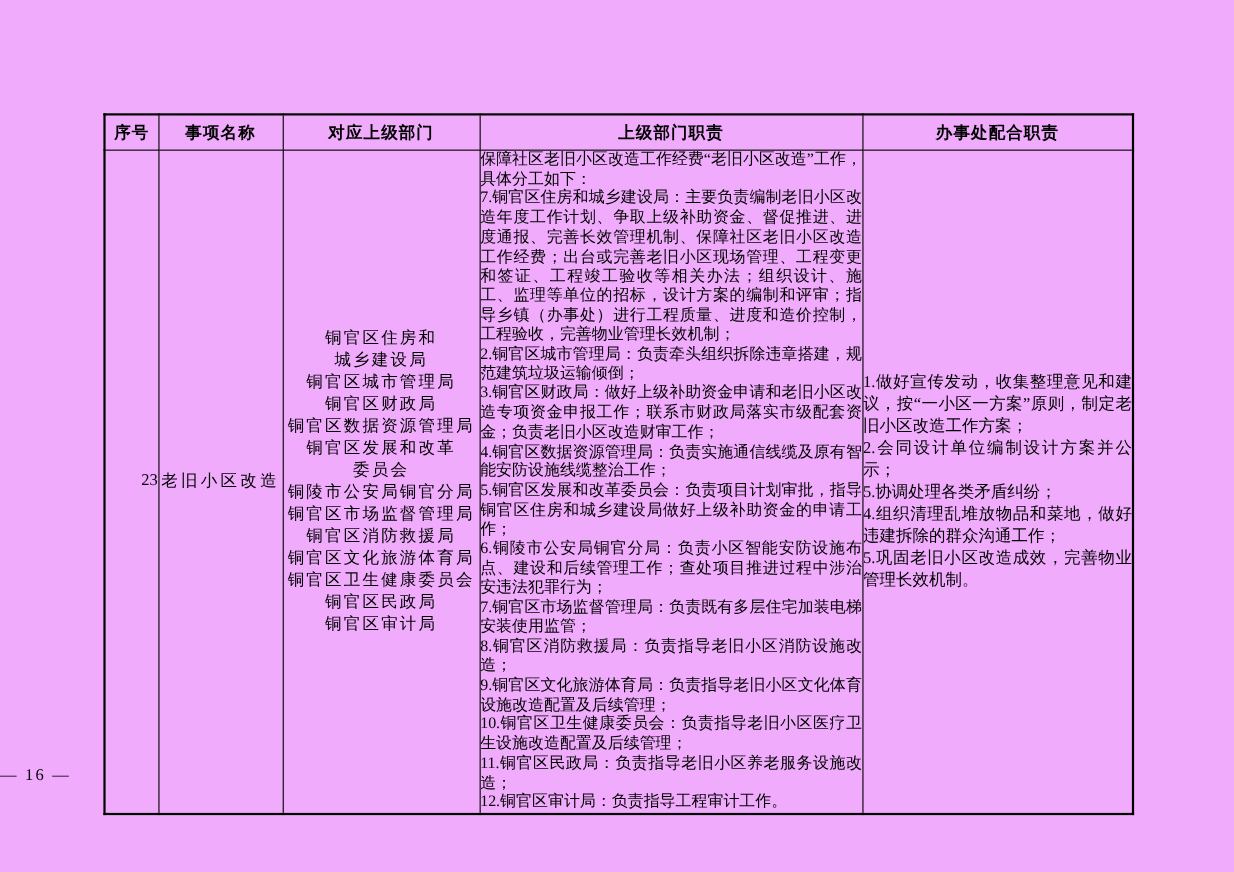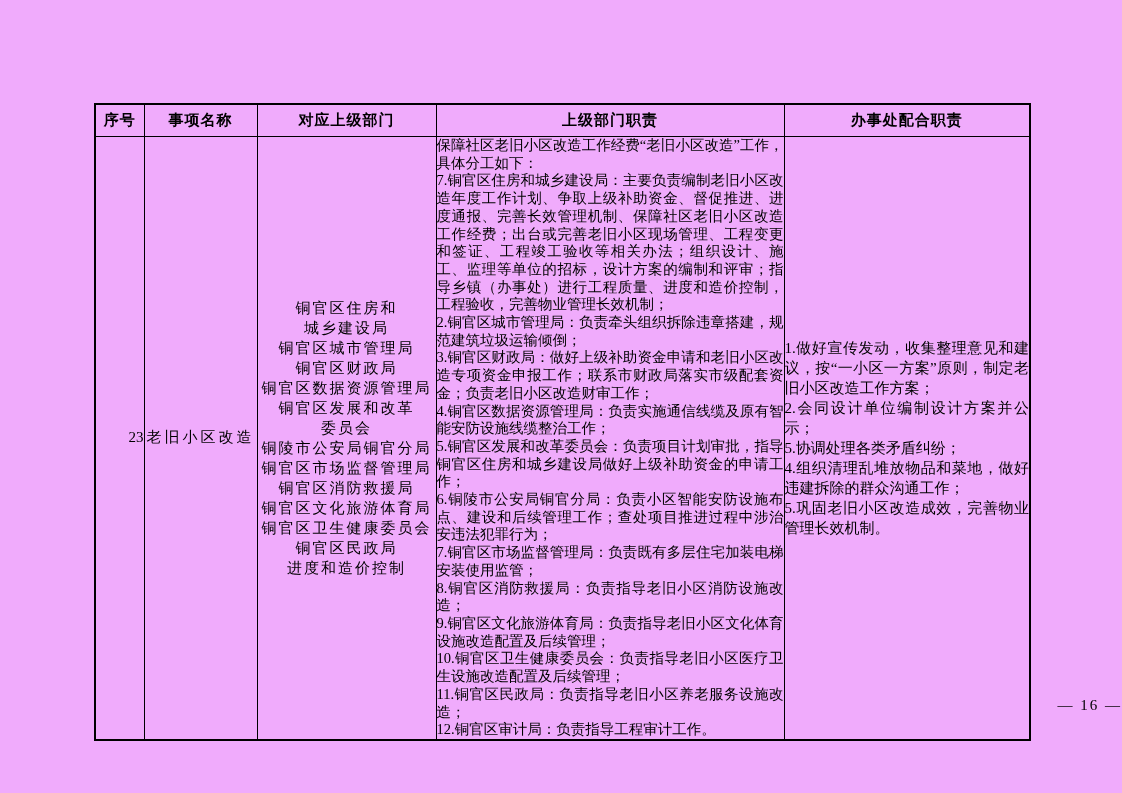--- a/index.html
+++ b/index.html
@@ -83,21 +83,21 @@
     margin: 0;
     font-size: 15px;
     line-height: 20px;
     text-align: justify;
   }
   .page-number {
     position: absolute;
     left: 0;
     top: 697px;
     width: 1122px;
-    text-align: right;
+    text-align: left;
     font-size: 15px;
     letter-spacing: 2px;
   }
 </style>
 </head>
 <body>
 
 <div class="page">
 
   <table class="doc-table">
@@ -128,21 +128,21 @@
           <div class="dept-line">铜官区财政局</div>
           <div class="dept-line">铜官区数据资源管理局</div>
           <div class="dept-line">铜官区发展和改革</div>
           <div class="dept-line">委员会</div>
           <div class="dept-line">铜陵市公安局铜官分局</div>
           <div class="dept-line">铜官区市场监督管理局</div>
           <div class="dept-line">铜官区消防救援局</div>
           <div class="dept-line">铜官区文化旅游体育局</div>
           <div class="dept-line">铜官区卫生健康委员会</div>
           <div class="dept-line">铜官区民政局</div>
-          <div class="dept-line">进度和造价控制</div>
+          <div class="dept-line">铜官区审计局</div>
         </td>
         <td class="c-duties">
           <p>保障社区老旧小区改造工作经费“老旧小区改造”工作，具体分工如下：</p>
           <p>7.铜官区住房和城乡建设局：主要负责编制老旧小区改造年度工作计划、争取上级补助资金、督促推进、进度通报、完善长效管理机制、保障社区老旧小区改造工作经费；出台或完善老旧小区现场管理、工程变更和签证、工程竣工验收等相关办法；组织设计、施工、监理等单位的招标，设计方案的编制和评审；指导乡镇（办事处）进行工程质量、进度和造价控制，工程验收，完善物业管理长效机制；</p>
           <p>2.铜官区城市管理局：负责牵头组织拆除违章搭建，规范建筑垃圾运输倾倒；</p>
           <p>3.铜官区财政局：做好上级补助资金申请和老旧小区改造专项资金申报工作；联系市财政局落实市级配套资金；负责老旧小区改造财审工作；</p>
           <p>4.铜官区数据资源管理局：负责实施通信线缆及原有智能安防设施线缆整治工作；</p>
           <p>5.铜官区发展和改革委员会：负责项目计划审批，指导铜官区住房和城乡建设局做好上级补助资金的申请工作；</p>
           <p>6.铜陵市公安局铜官分局：负责小区智能安防设施布点、建设和后续管理工作；查处项目推进过程中涉治安违法犯罪行为；</p>
           <p>7.铜官区市场监督管理局：负责既有多层住宅加装电梯安装使用监管；</p>

